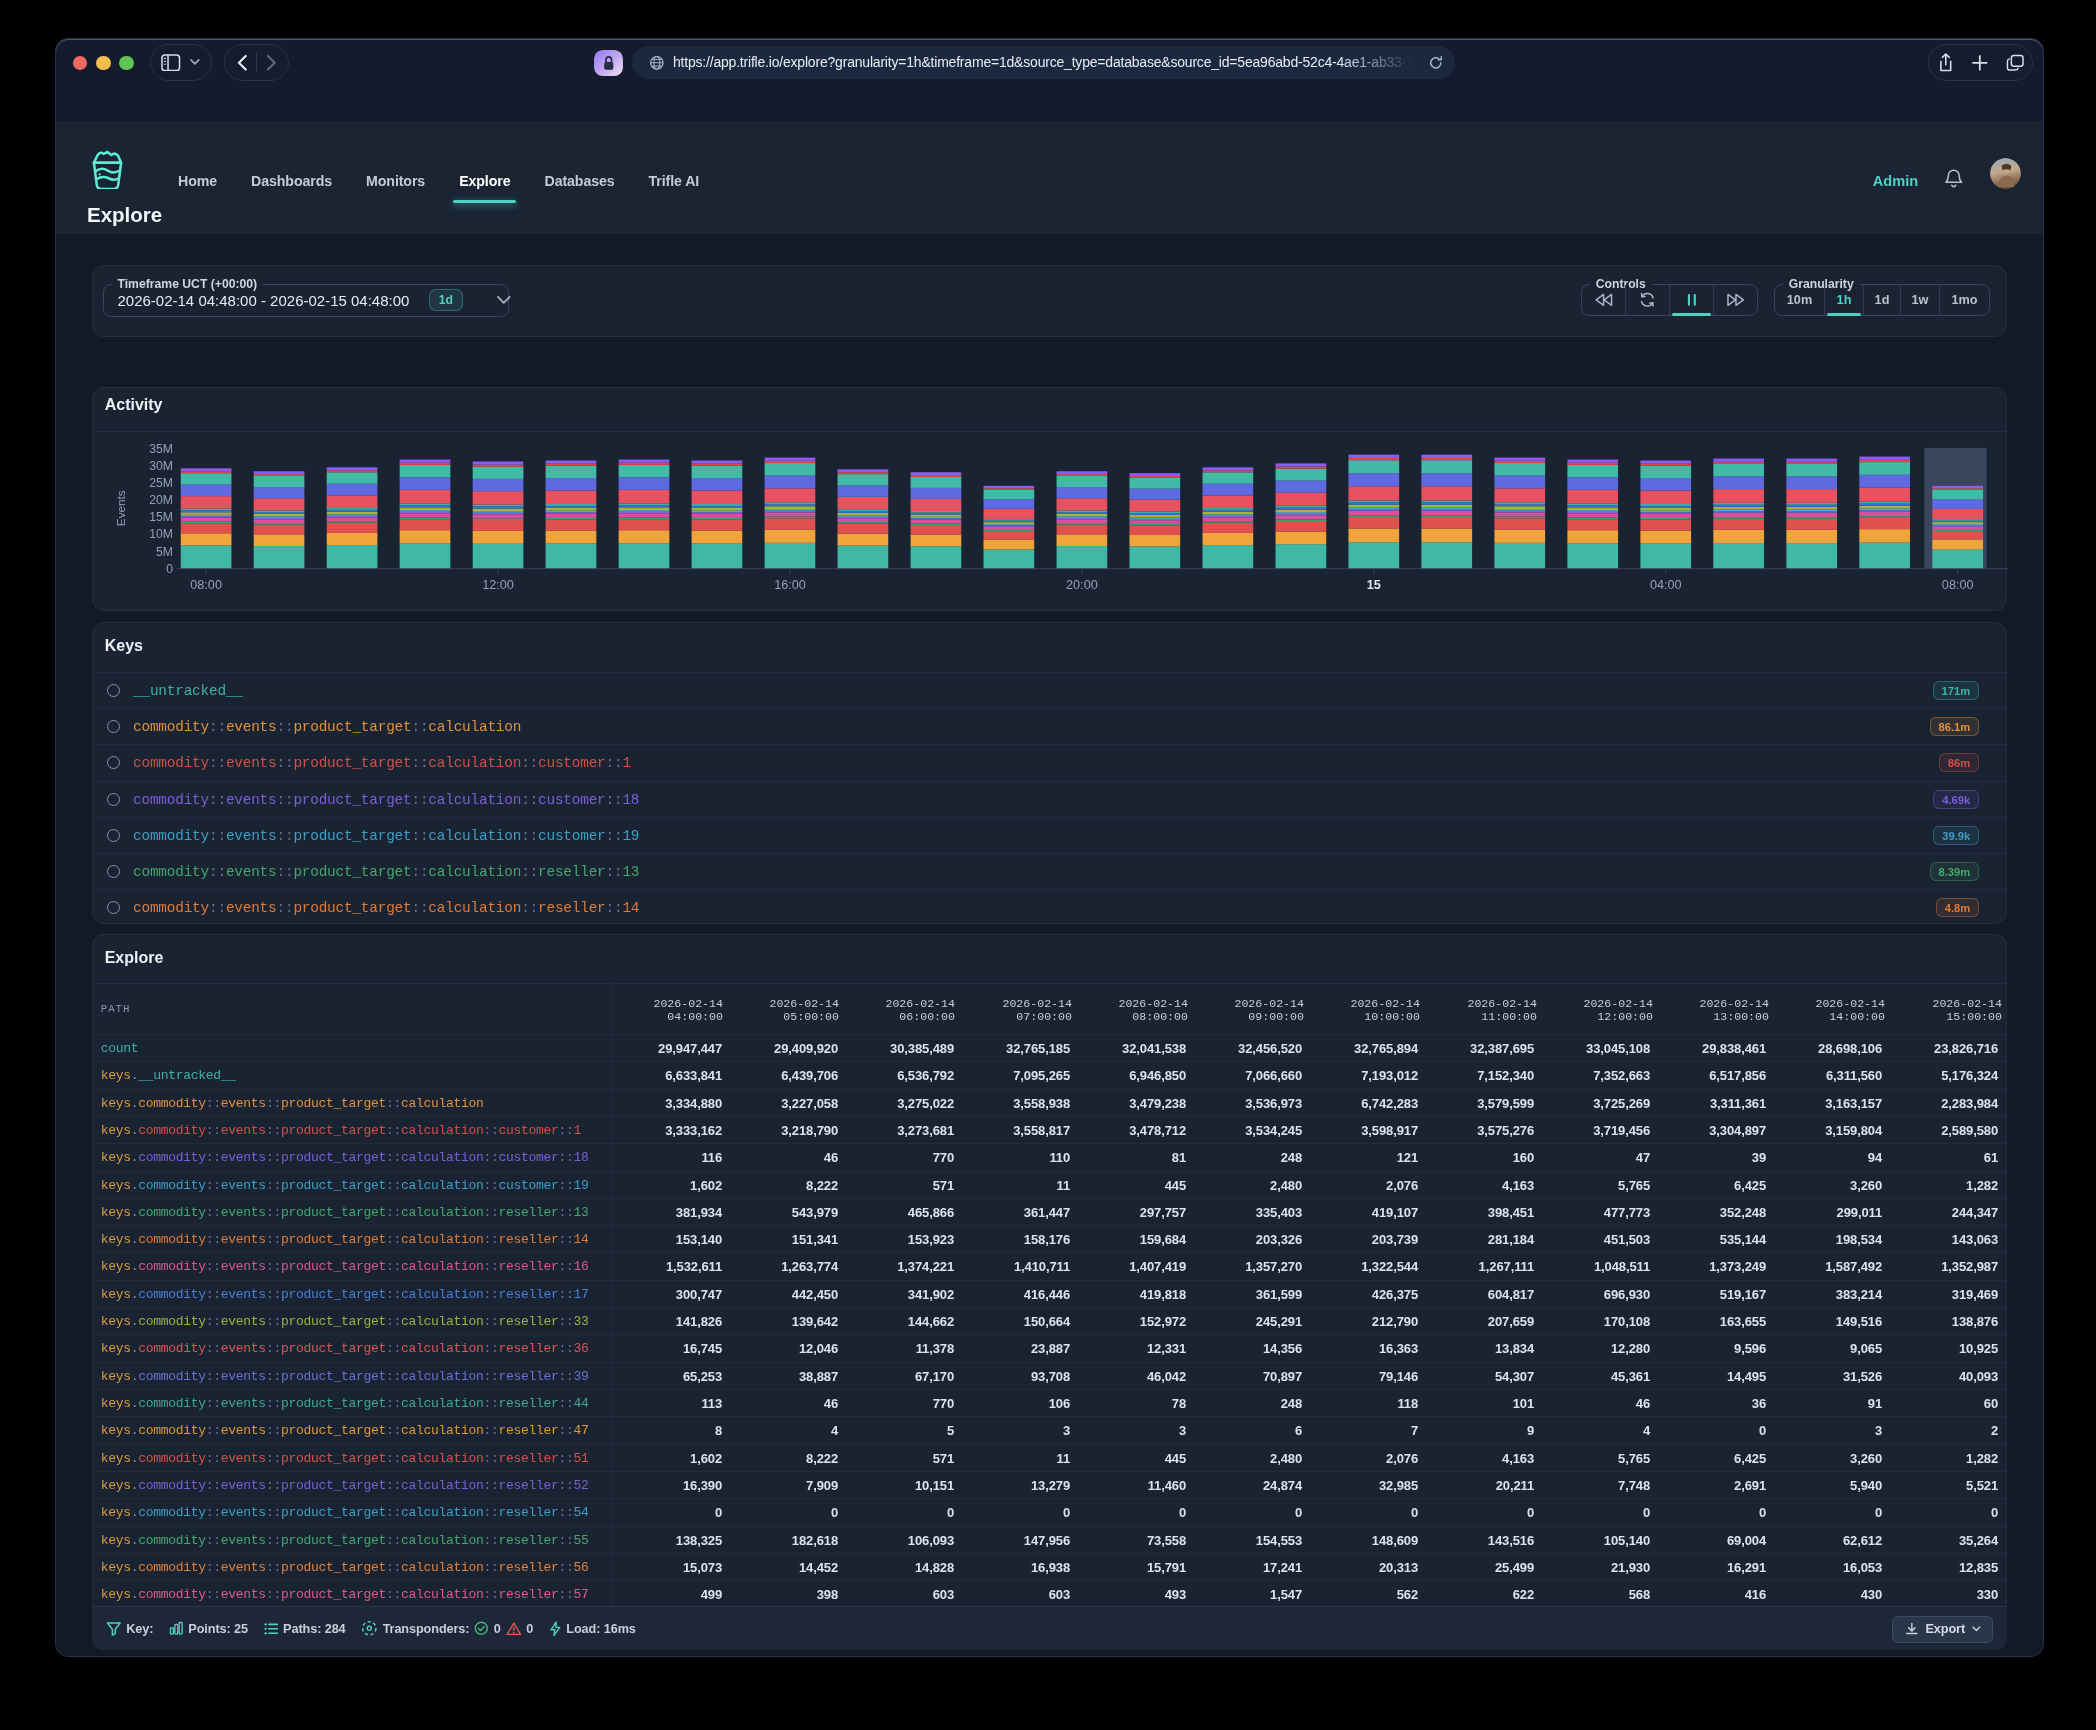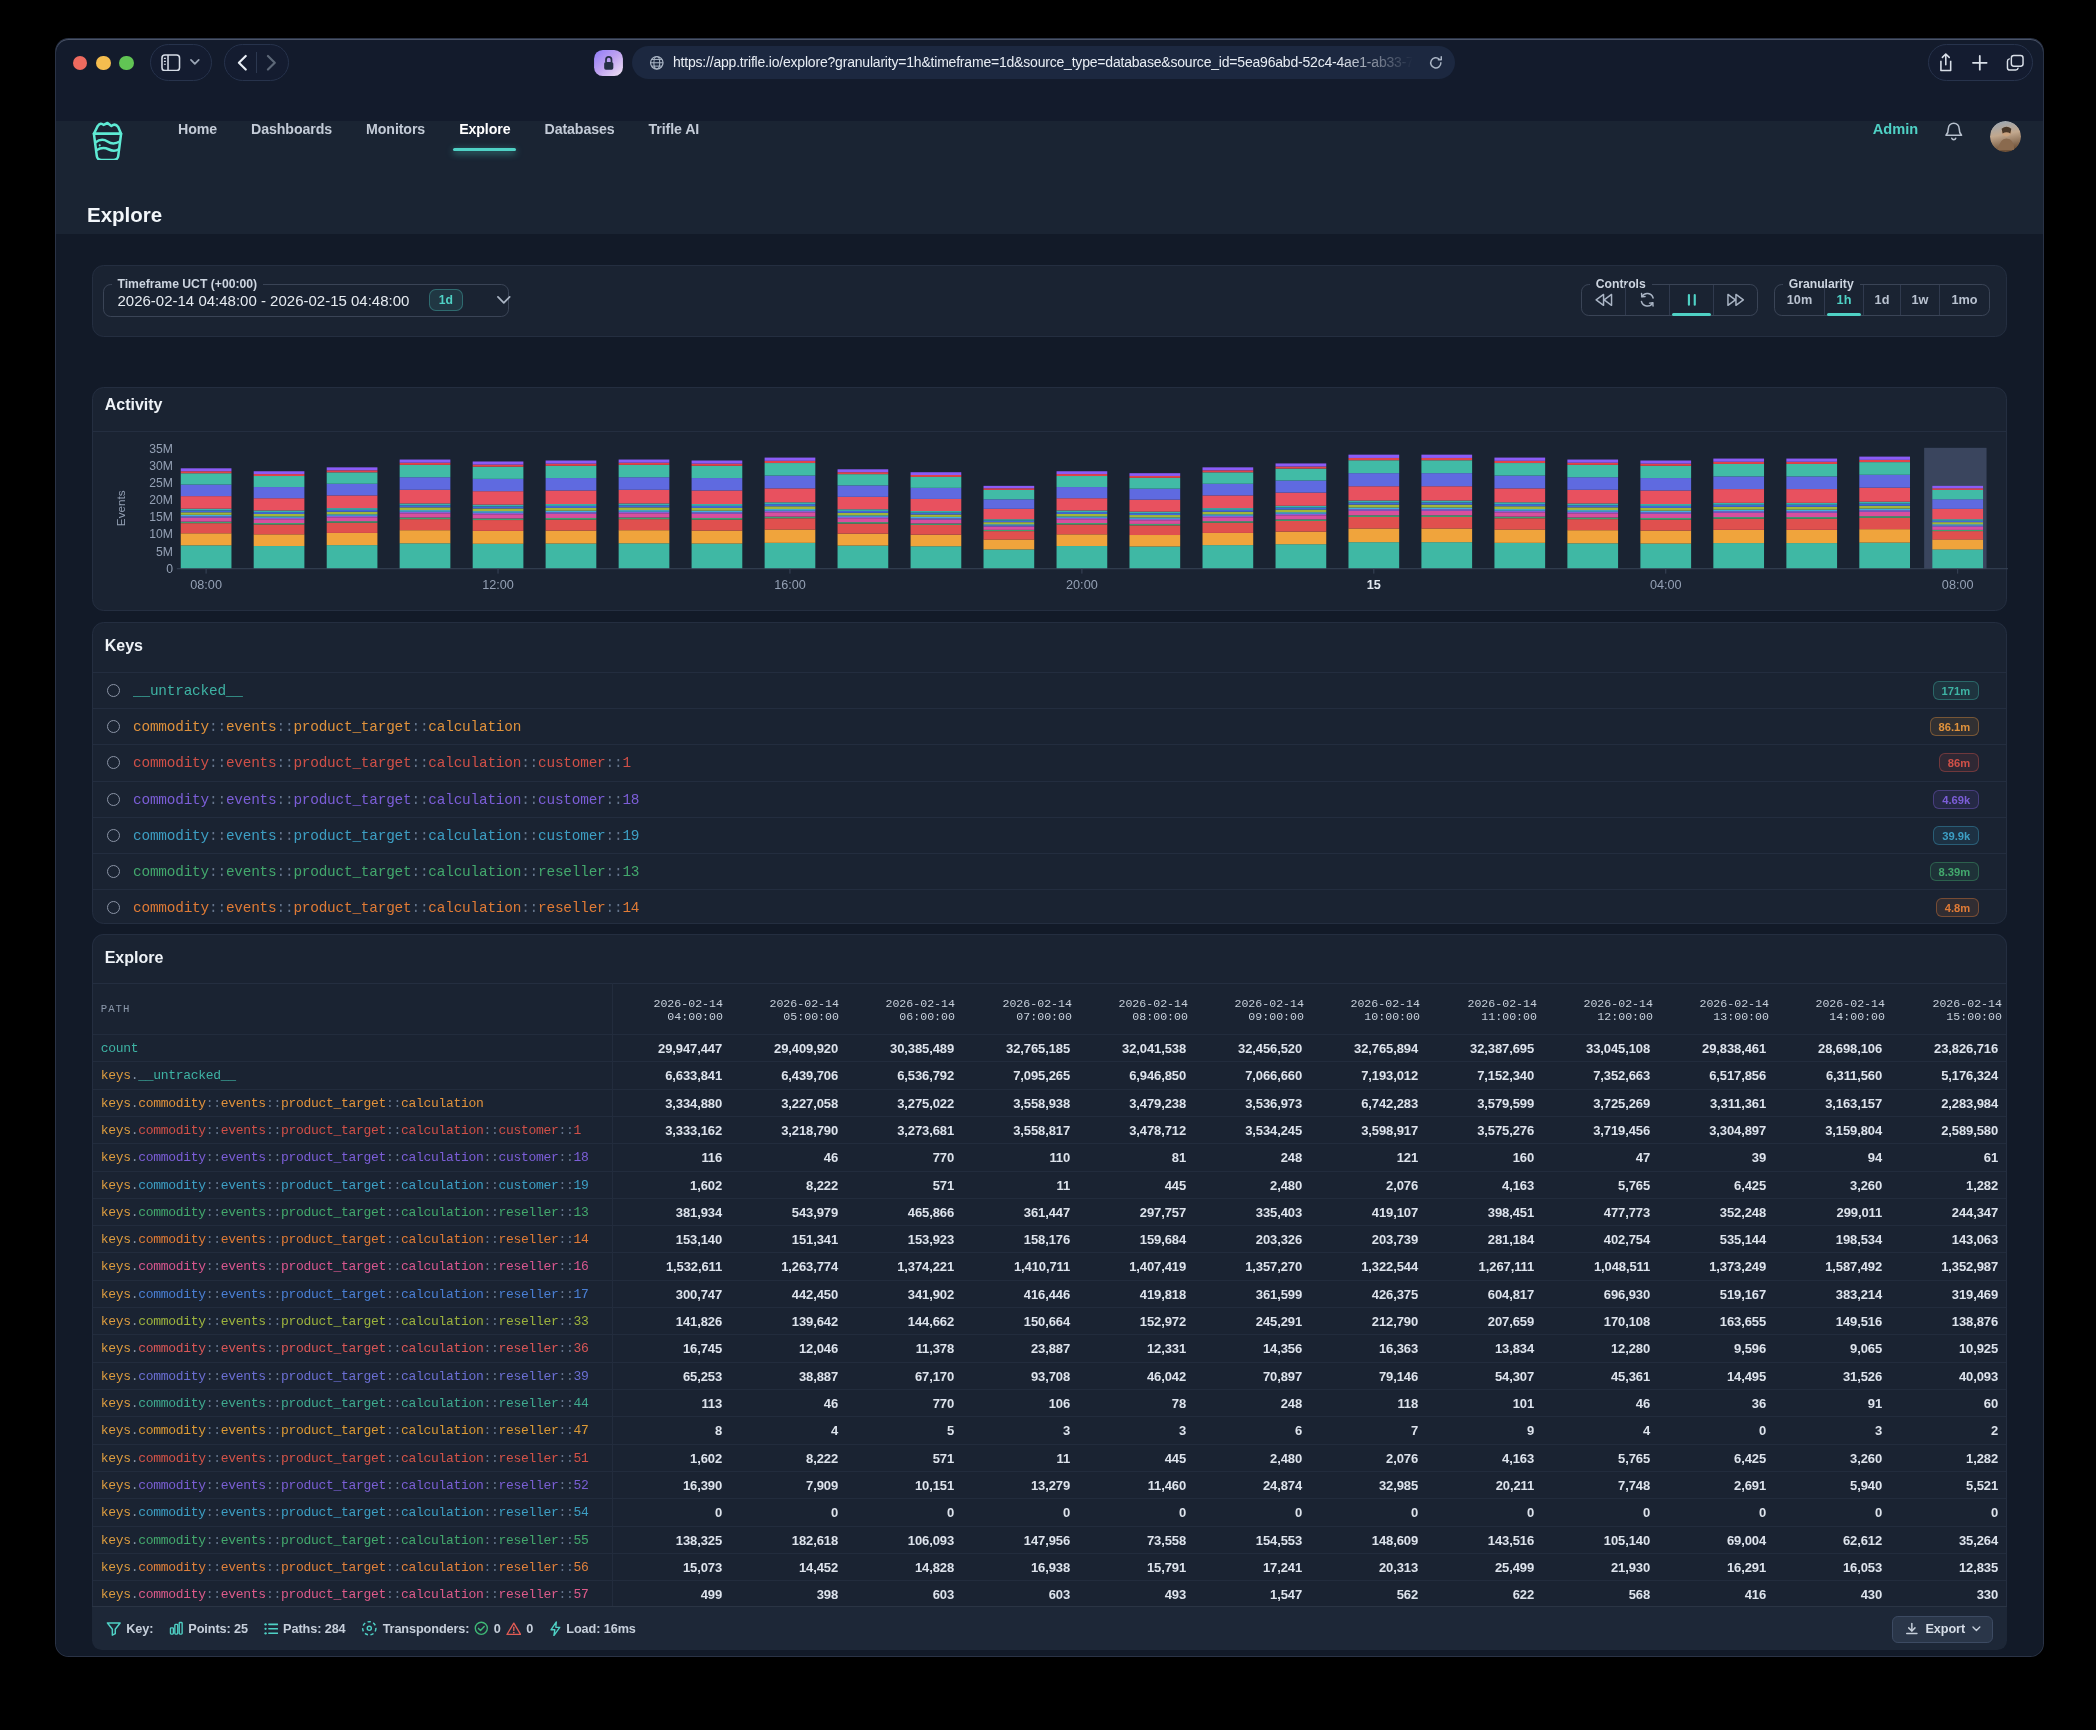--- a/index.html
+++ b/index.html
@@ -7,21 +7,21 @@
 
 #tl{position:absolute;left:16.6px;top:16.6px;width:117px;height:14.6px}
 .dot15{display:inline-block;width:14.6px;height:14.6px;border-radius:50%;margin-right:8.8px}
 .cpill{position:absolute;top:4.9px;height:37px;border:1px solid #27334c;border-radius:18.5px;display:flex;align-items:center;justify-content:center;gap:8.8px;background:#16203a40}
 #urlbar{position:absolute;left:576px;top:6.8px;width:823px;height:33px;border-radius:16.6px;background:#1c2840;display:flex;align-items:center;color:#e8edf4;font-size:14px;letter-spacing:-0.2px}
 #rightic{position:absolute;right:9.8px;top:4.9px;width:105px;height:37px;border:1px solid #27334c;border-radius:18.5px;display:flex;gap:16.6px;align-items:center;justify-content:center;background:#16203a40}
 #tabstrip{position:absolute;left:10.7px;top:50px;width:1965px;height:26px;border-radius:6.8px;background:linear-gradient(#505a6d,#454e60);box-shadow:inset 0 1px 0 #5c677b;display:flex;align-items:center;justify-content:center;gap:7.8px;color:#f3f5f9;font-size:13.3px;font-weight:700}
 #fav{width:21.5px;height:21.5px;border-radius:4.9px;background:#f2f3f5;display:flex;align-items:center;justify-content:center}
 
 #apphead{position:absolute;left:0;top:82px;width:1987px;height:113px;background:#1a2433}
-#nav{position:absolute;left:0;top:0;width:100%;height:68px;display:flex;align-items:flex-start}
+#nav{position:absolute;left:0;top:0;width:100%;height:68px;display:flex;align-items:flex-end}
 .nl{color:#c3cbd7;font-size:14.2px;font-weight:700;margin:0 17px;position:relative;letter-spacing:-0.1px}
 #headg{position:absolute;left:31px;top:82px;color:#f2f6fa;font-size:20.5px;font-weight:700}
 
 #main{position:absolute;left:0;top:195px;width:1987px;height:1422px;background:#121a28}
 .panel{position:absolute;left:36px;width:1915px;background:#1a2332;border:1px solid #242e40;border-radius:11.7px}
 .ptitle{position:absolute;left:11.7px;color:#eef2f7;font-size:16px;font-weight:700}
 .pdiv{position:absolute;left:0;width:100%;height:1px;background:#242e40}
 
 .fs{position:absolute;border:1px solid #3a4456;border-radius:7.8px}
 .lg{position:absolute;top:-8.8px;left:7.8px;background:#1a2332;padding:0 5.9px;font-size:12.2px;font-weight:700;color:#cdd5e0;line-height:16.6px;white-space:nowrap}
@@ -881,21 +881,21 @@
               <span style="color:#e07b36">14</span>
             </div>
             <div class="nc">153,140</div>
             <div class="nc">151,341</div>
             <div class="nc">153,923</div>
             <div class="nc">158,176</div>
             <div class="nc">159,684</div>
             <div class="nc">203,326</div>
             <div class="nc">203,739</div>
             <div class="nc">281,184</div>
-            <div class="nc">402,754</div>
+            <div class="nc">451,503</div>
             <div class="nc">535,144</div>
             <div class="nc">198,534</div>
             <div class="nc">143,063</div>
           </div>
 <div class="trow" style="top:218px">
             <div class="pc">
               <span style="color:#dd9c3f">keys</span>
               <span style="color:#8494a8">.</span>
               <span style="color:#d9578f">commodity</span>
               <span style="color:#64748b">::</span>

